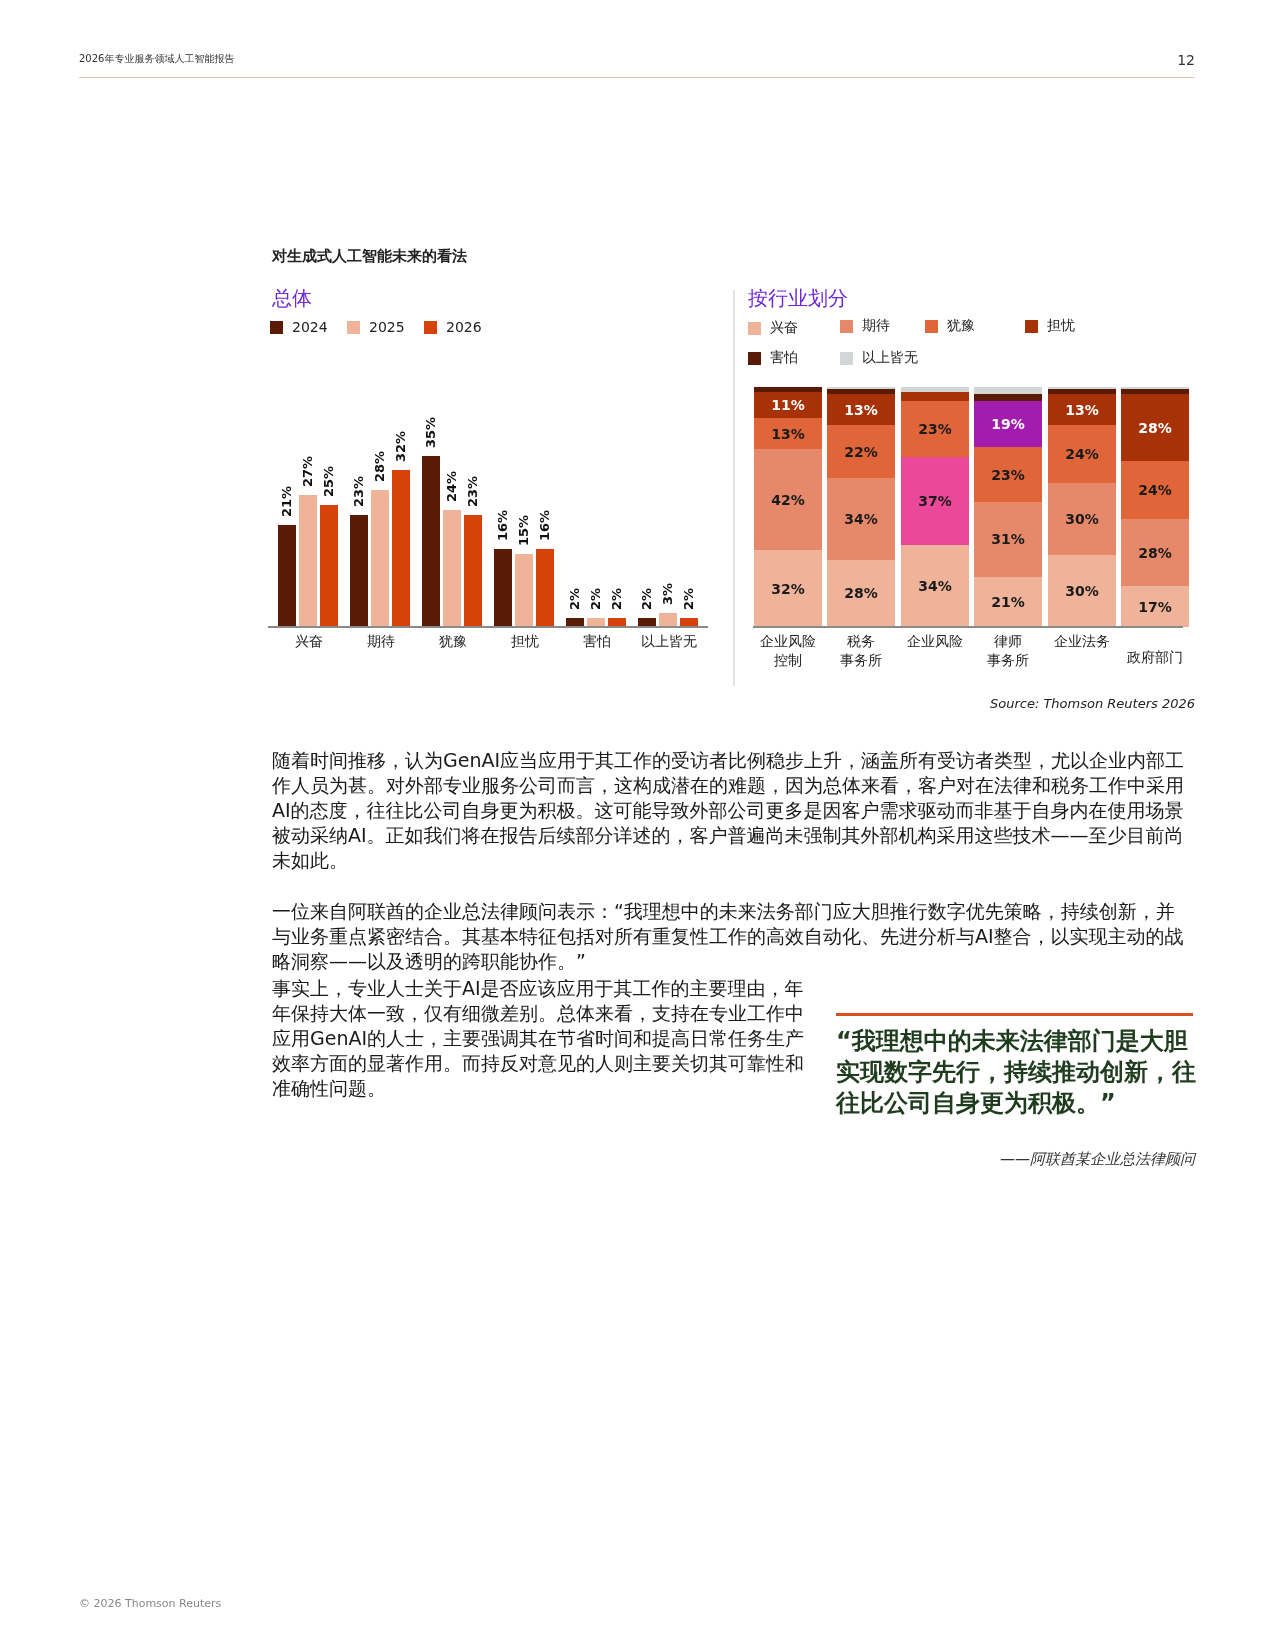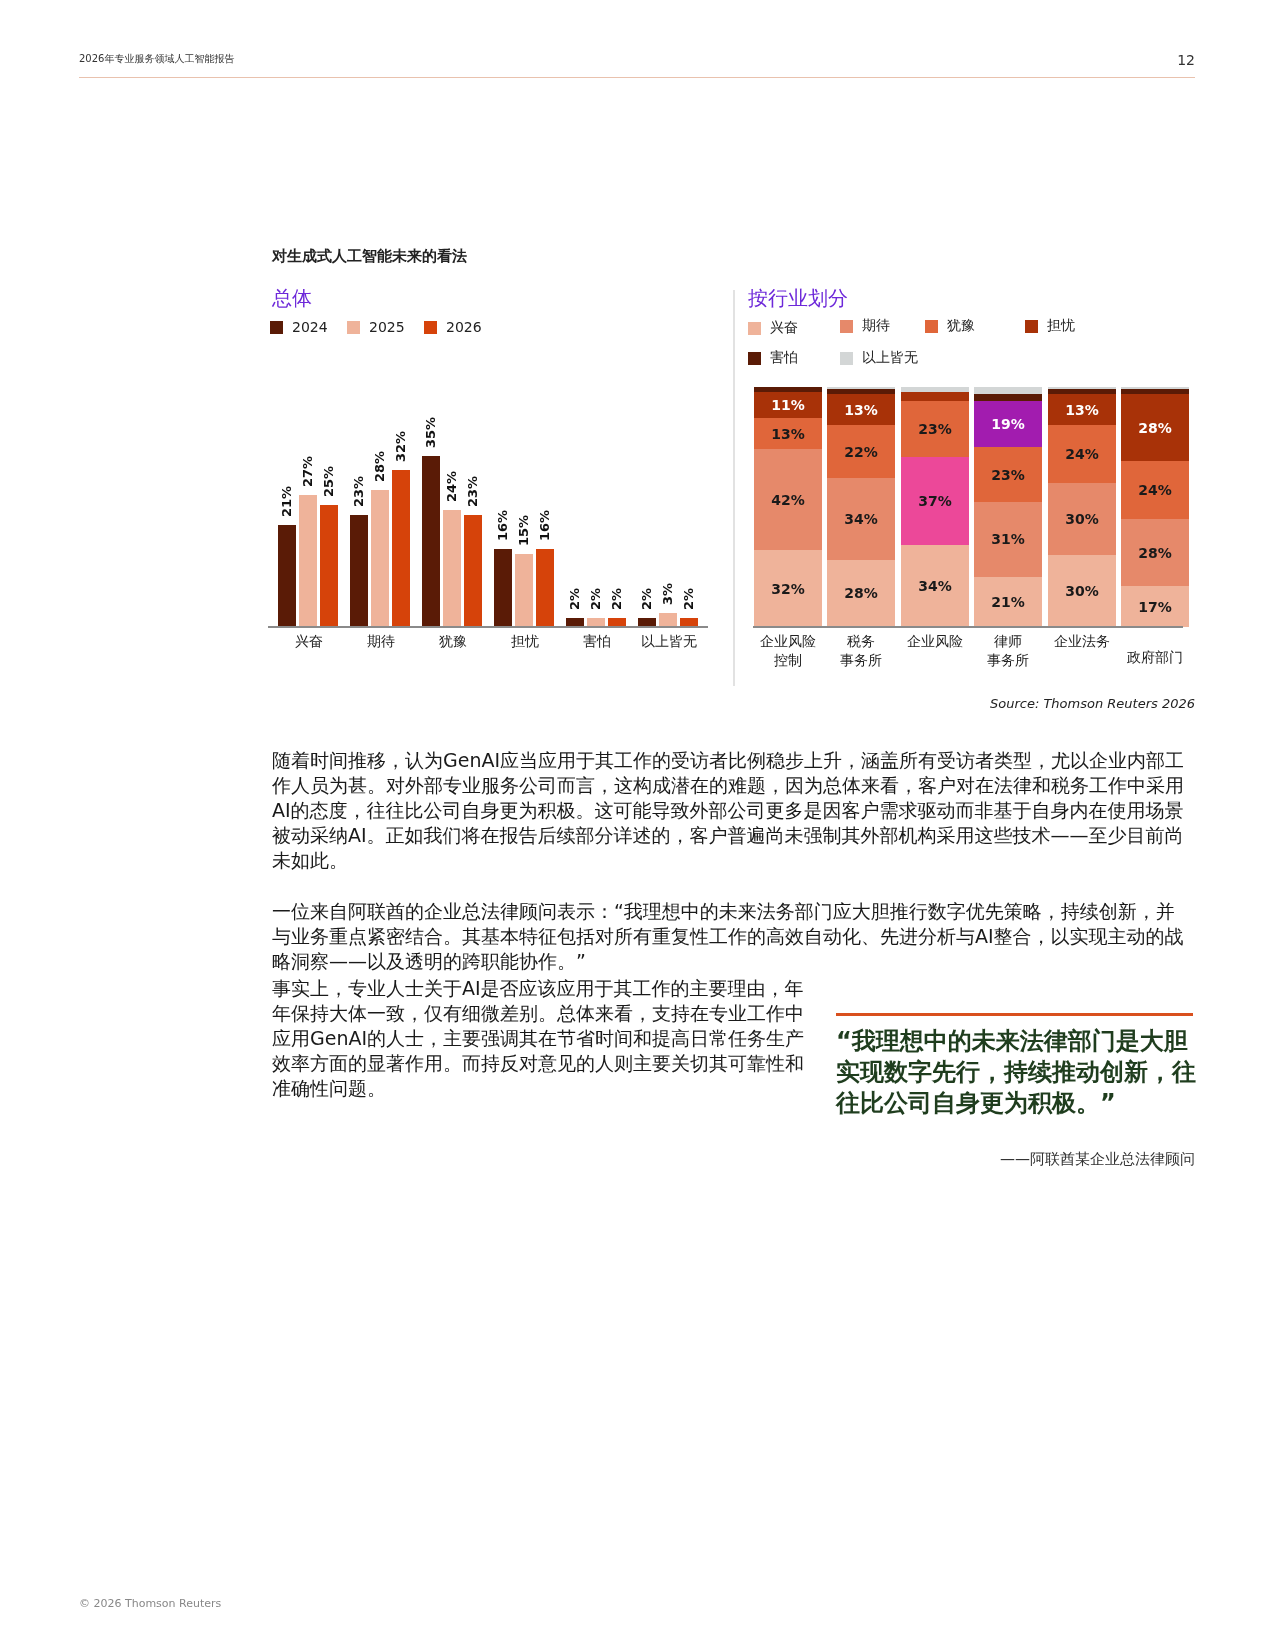--- a/index.html
+++ b/index.html
@@ -17,21 +17,21 @@
   .bar{position:absolute;bottom:0;}
   .vlabel{position:absolute;font-size:13px;font-weight:bold;color:#111;transform:rotate(-90deg);transform-origin:left top;white-space:nowrap;}
   .cat-label{position:absolute;font-size:14px;color:#222;text-align:center;width:80px;line-height:19px;}
   .stack-col{position:absolute;bottom:0;width:68px;display:flex;flex-direction:column-reverse;}
   .seg{width:100%;display:flex;align-items:center;justify-content:center;font-size:14px;font-weight:bold;box-sizing:border-box;}
   .source{right:80px;top:696px;font-size:13px;font-style:italic;color:#222;}
   .para{left:272px;width:921px;font-size:19px;line-height:25px;color:#1a1a1a;}
   .para-narrow{left:272px;width:540px;font-size:19px;line-height:25px;color:#1a1a1a;}
   .quote-rule{left:836px;top:1013px;width:357px;height:3px;background:#d9501e;}
   .quote-text{left:836px;top:1026px;width:360px;font-size:24px;line-height:31px;font-weight:bold;color:#1f3d1e;}
-  .quote-attr{right:80px;top:1150px;font-size:15px;color:#333;}
+  .quote-attr{right:80px;top:1150px;font-size:15px;color:#333;font-style:italic;}
   .footer{left:79px;top:1597px;font-size:11px;color:#888;}
 </style>
 </head>
 <body>
 
 <div class="abs header-title">2026年专业服务领域人工智能报告</div>
 <div class="abs page-num">12</div>
 <div class="abs header-rule"></div>
 
 <div class="abs chart-title">对生成式人工智能未来的看法</div>

